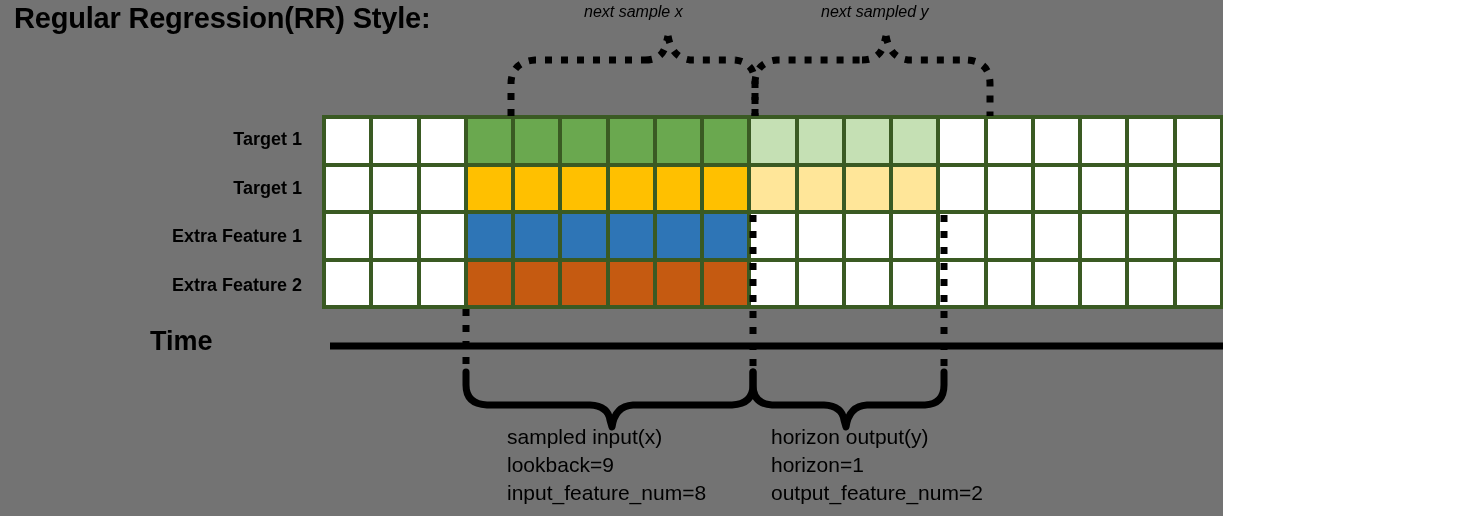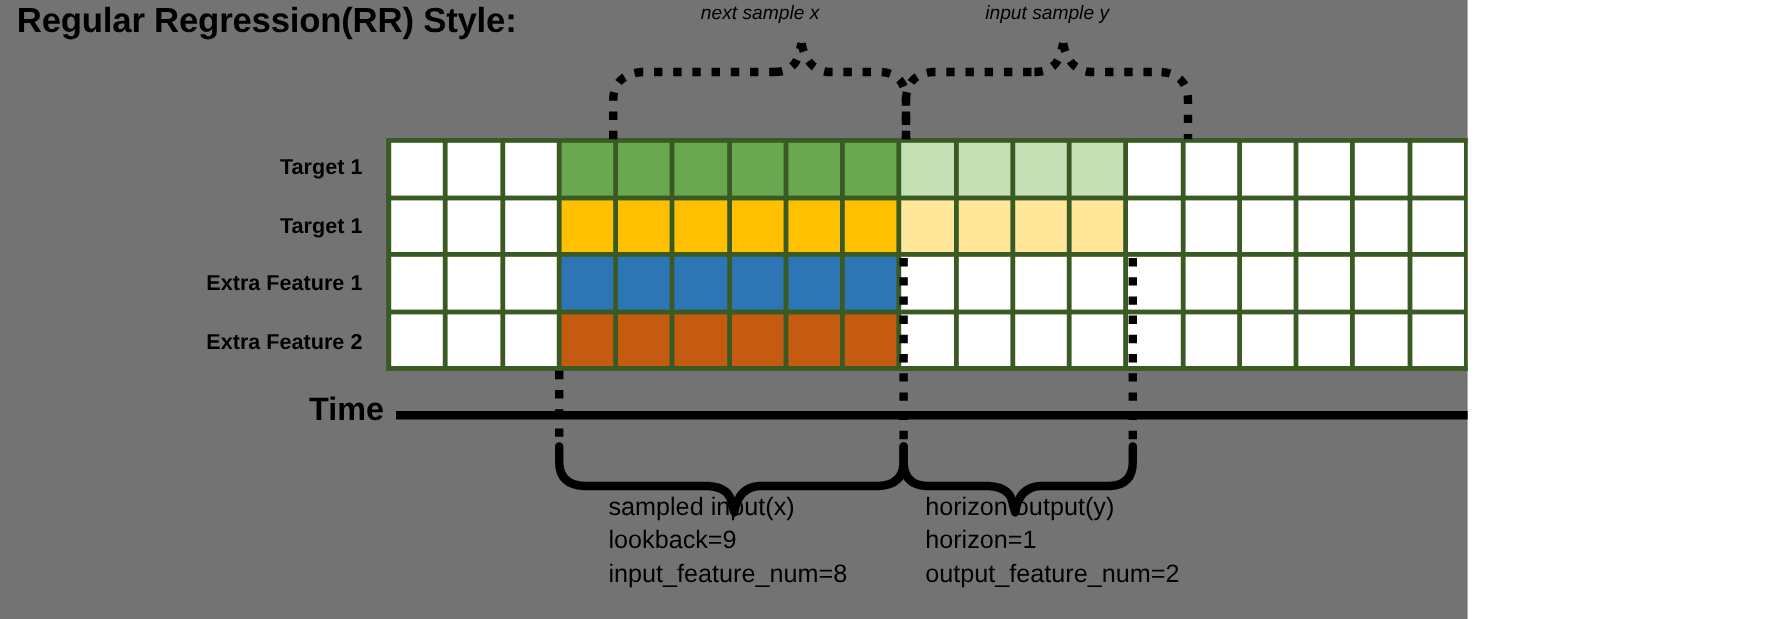--- a/index.html
+++ b/index.html
@@ -95,21 +95,20 @@
   .cell.lightyellow{ background: #ffe699; }
   .cell.blue       { background: #2e75b6; }
   .cell.orange     { background: #c55a11; }
 
   
   #time-label {
     position: absolute;
     left: 150px;
     top: 326px;
     width: 170px;
-    text-align: right;
     font-size: 27px;
     font-weight: 700;
     white-space: nowrap;
   }
   #time-axis {
     position: absolute;
     left: 330px;
     top: 332px;
     width: 1140px;
     height: 28px;
@@ -121,39 +120,39 @@
     left: 0;
     top: 0;
     width: 1476px;
     height: 516px;
     pointer-events: none;
   }
 
   
   .desc-block {
     position: absolute;
-    top: 409px;
+    top: 423px;
     font-size: 21px;
     font-weight: 400;
     line-height: 1.33;
     white-space: nowrap;
   }
   #desc-input  { left: 507px; }
   #desc-output { left: 771px; }
   .desc-line { display: block; }
 </style>
 </head>
 <body>
 
 <div id="stage">
 
   <div id="page-title">Regular Regression(RR) Style:</div>
 
   <div class="sample-caption" id="caption-next-x">next sample x</div>
-  <div class="sample-caption" id="caption-next-y">input sample y</div>
+  <div class="sample-caption" id="caption-next-y">next sampled y</div>
 
   <div id="row-labels">
     <div class="row-label">Target 1</div>
     <div class="row-label">Target 1</div>
     <div class="row-label">Extra Feature 1</div>
     <div class="row-label">Extra Feature 2</div>
   </div>
 
   <div id="grid">
       <div class="grid-row">

